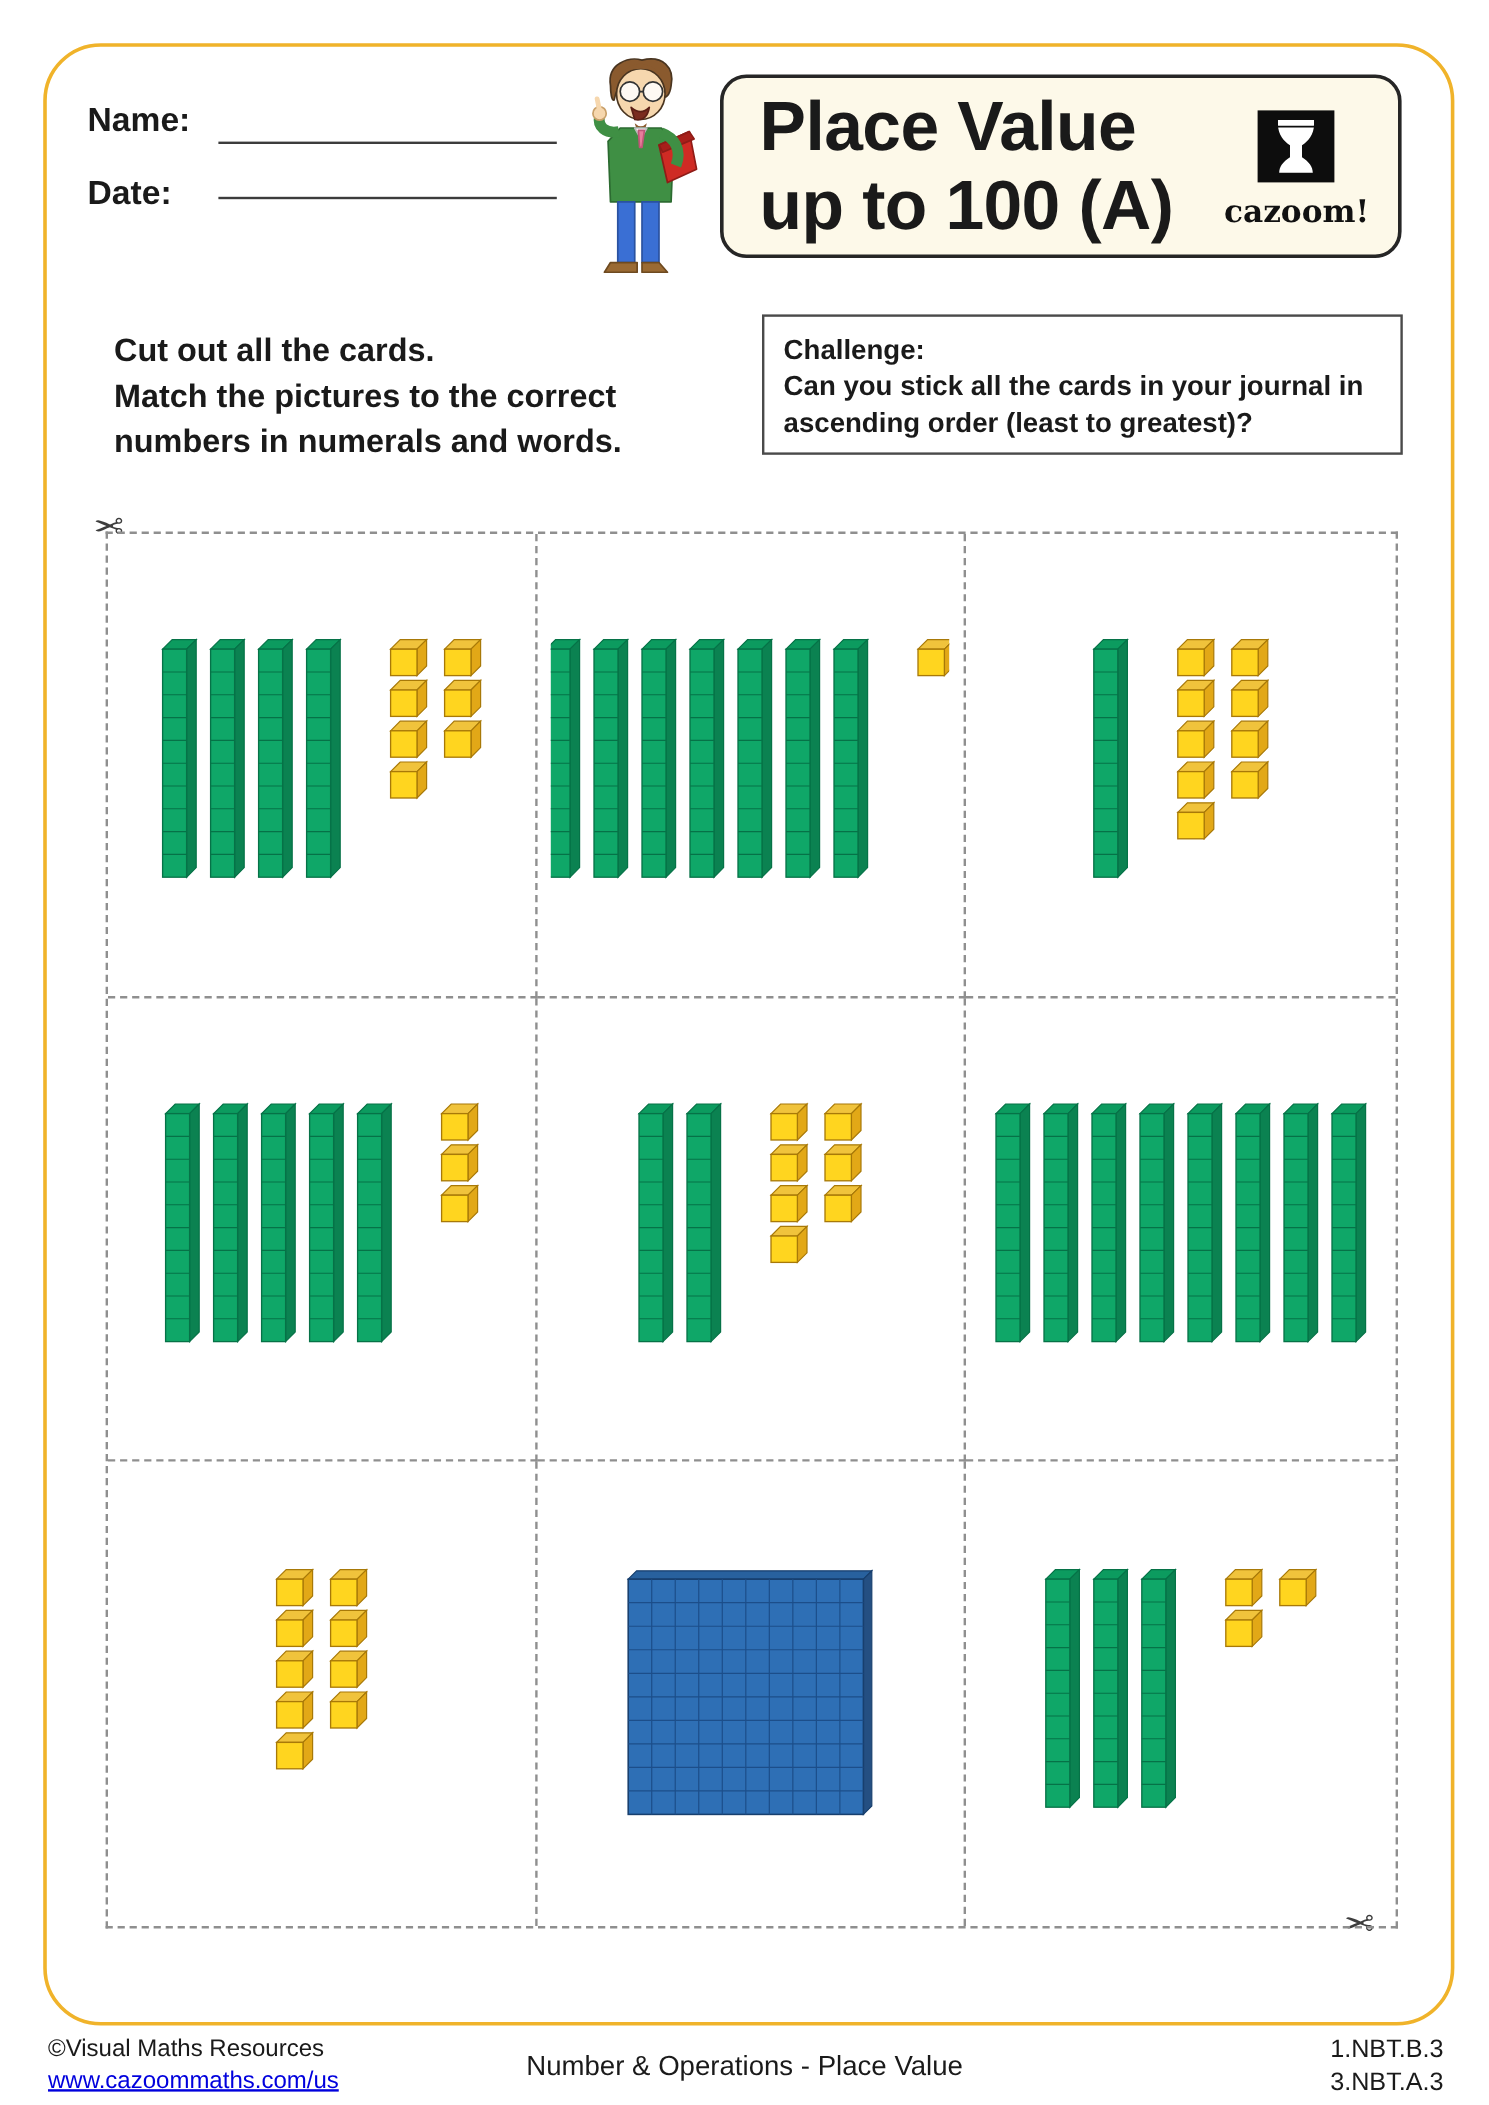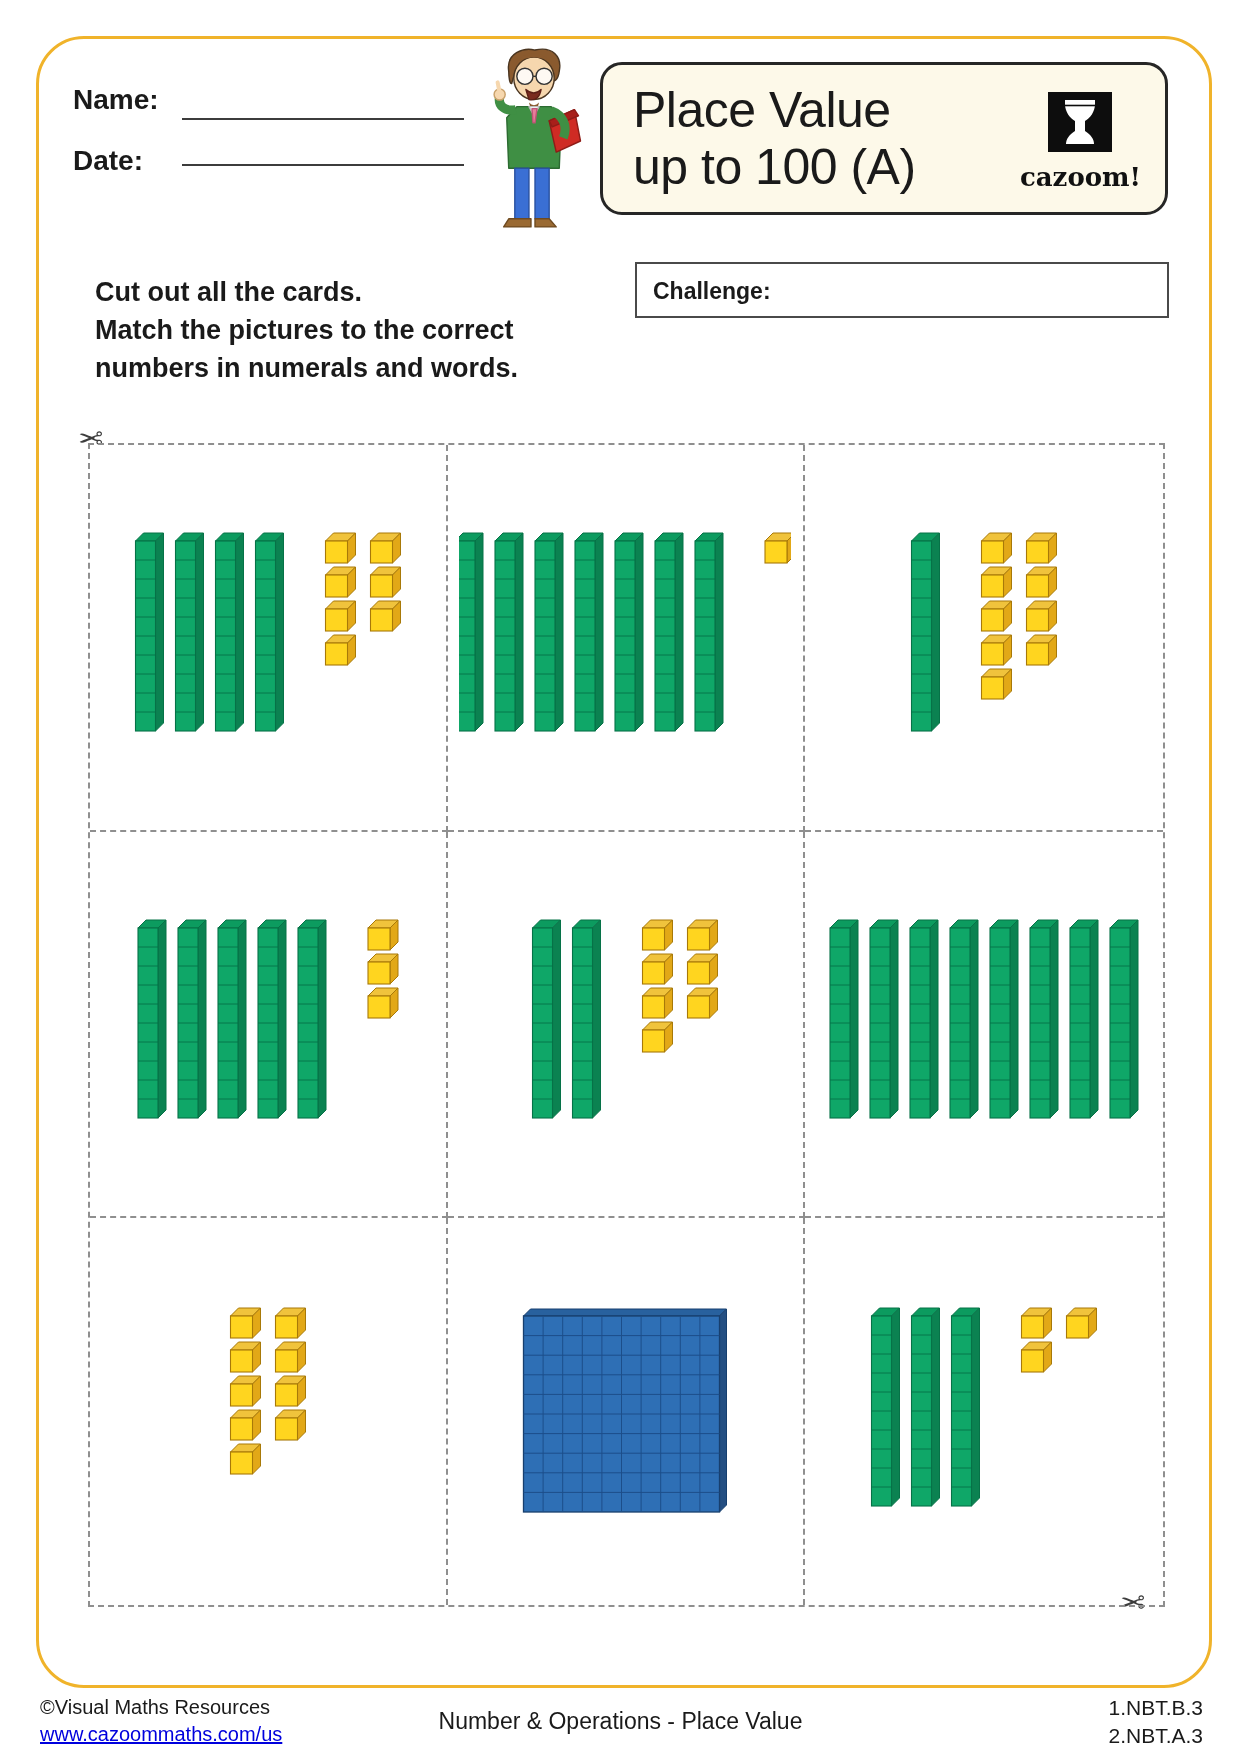--- a/index.html
+++ b/index.html
@@ -8,21 +8,21 @@
   .frame{position:absolute;left:36px;top:36px;width:1170px;height:1646px;
          border:3px solid #F0B32A;border-radius:48px;}
   
   .fld-label{position:absolute;font-size:28px;font-weight:bold;}
   .fld-line{position:absolute;height:34px;border-bottom:2px solid #3c3c3c;}
   .teacher{position:absolute;left:478px;top:44px;width:112px;height:194px;}
   .title-box{position:absolute;left:600px;top:62px;width:568px;height:153px;
              background:#FDF9E9;border:3px solid #262626;border-radius:22px;
              box-sizing:border-box;display:flex;align-items:center;
              justify-content:space-between;padding:0 24px 0 30px;}
-  .title-text{font-size:50px;font-weight:normal;line-height:1.13;letter-spacing:-0.5px;}
+  .title-text{font-size:58px;font-weight:bold;line-height:1.13;letter-spacing:-0.5px;}
   .logo{display:flex;flex-direction:column;align-items:center;margin-top:6px;}
   .logo-square{width:64px;height:60px;background:#0d0d0d;display:flex;
                align-items:center;justify-content:center;}
   .logo-text{font-family:"DejaVu Serif",serif;font-weight:bold;font-size:26px;
              color:#111;margin-top:10px;}
   
   .instructions{position:absolute;left:95px;top:274px;width:490px;
                 font-size:27px;font-weight:bold;line-height:1.4;}
   .instructions p{margin:0;}
   .challenge{position:absolute;left:635px;top:262px;width:534px;box-sizing:border-box;
@@ -100,20 +100,21 @@
     </div>
   </div>
 
   <div class="instructions">
     <p>Cut out all the cards.</p>
     <p style="width:470px;">Match the pictures to the correct numbers in numerals and words.</p>
   </div>
 
   <div class="challenge">
     <div>Challenge:</div>
+    <div style="width:502px;">Can you stick all the cards in your journal in ascending order (least to greatest)?</div>
   </div>
 
   <span class="scissors top">✂</span>
   <span class="scissors bottom">✂</span>
 
   <div class="grid">
     <div class="card-cell">
         <svg width="332" height="228" viewBox="0 0 332 228">
           <g>
     <polygon points="33.5,18 41.5,10 61.5,10 53.5,18" fill="#0C9B5F" stroke="#067247" stroke-width="1"></polygon>
@@ -789,15 +790,15 @@
       </div>
   </div>
 
   <div class="footer-left">
     <div>©Visual Maths Resources</div>
     <div class="footer-link">www.cazoommaths.com/us</div>
   </div>
   <div class="footer-center">Number &amp; Operations - Place Value</div>
   <div class="footer-right">
     <div>1.NBT.B.3</div>
-    <div>2.NBT.A.3</div>
+    <div>3.NBT.A.3</div>
   </div>
 </div>
 
 </body></html>

